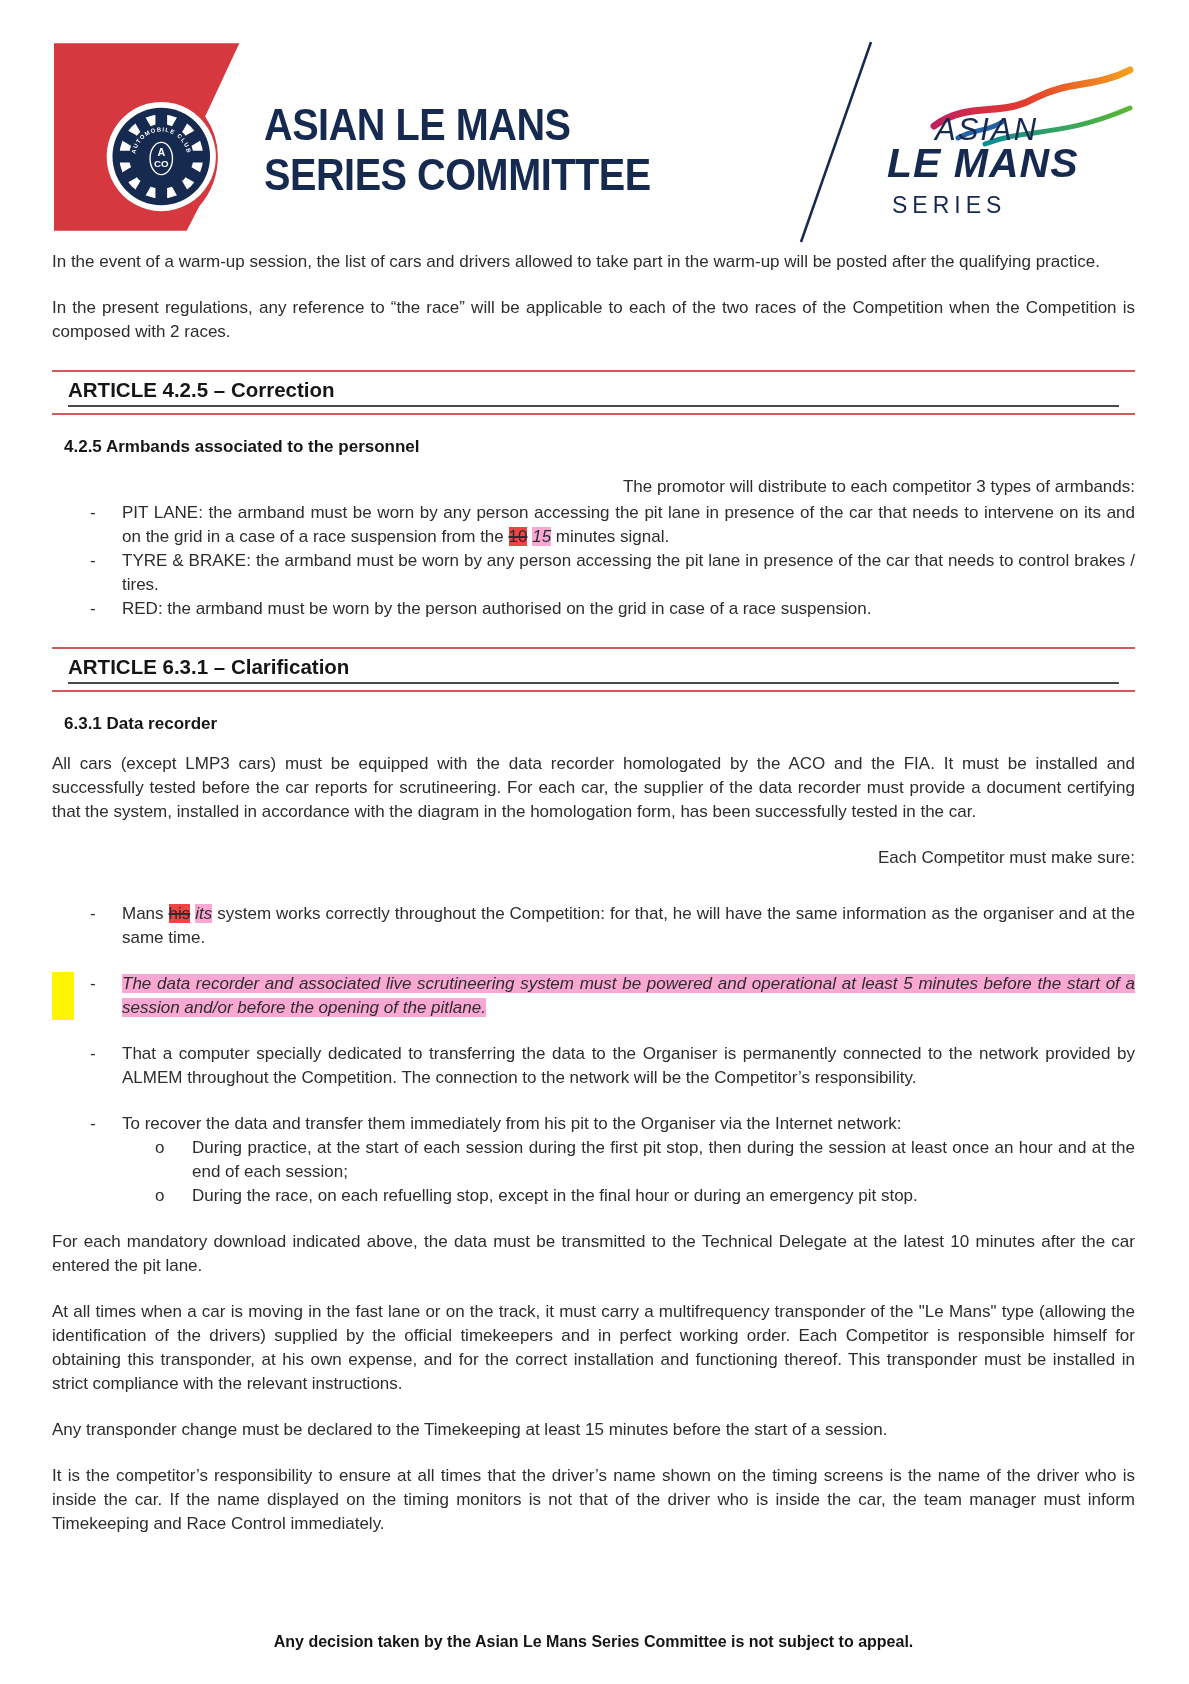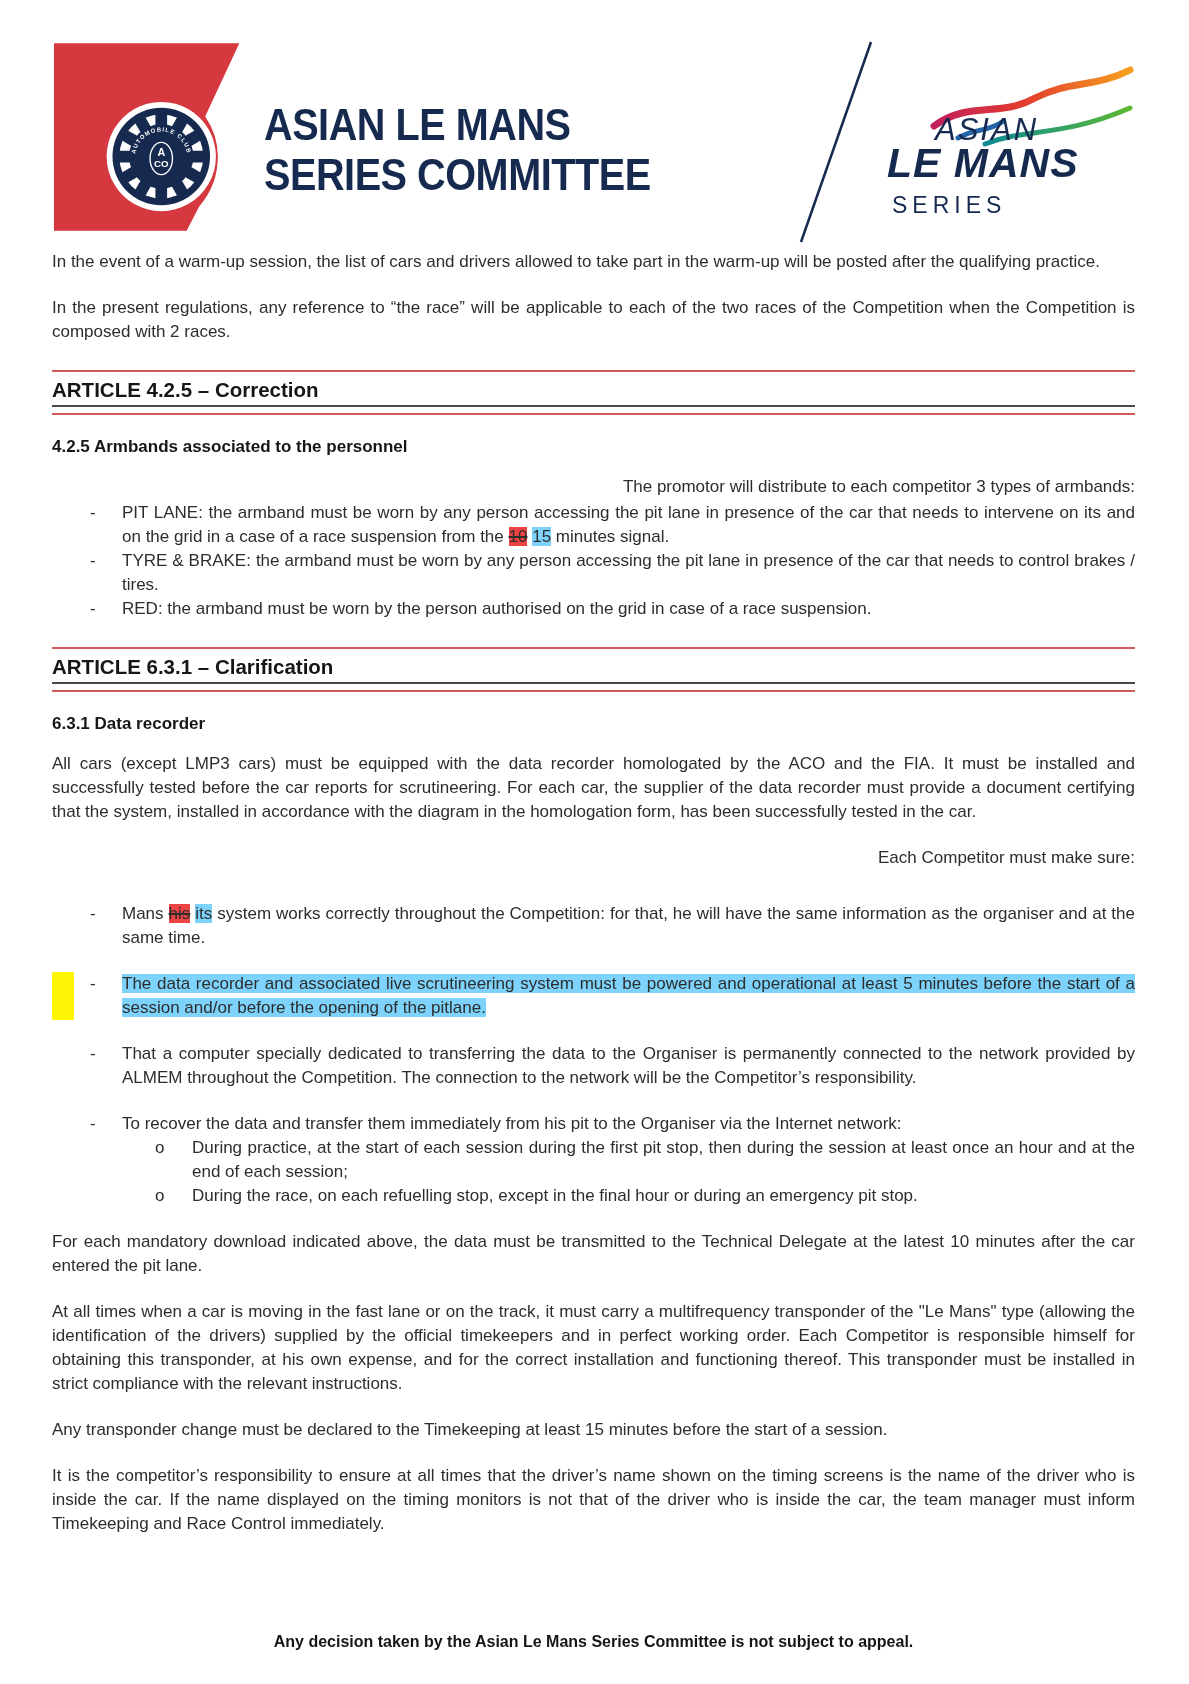--- a/index.html
+++ b/index.html
@@ -20,34 +20,34 @@
   .sl-asian  { position:absolute; left:176px; top:72px;  font-size:31px; font-style:italic; letter-spacing:2px;margin-left:44px; }
   .sl-lemans { position:absolute; left:172px; top:100px; font-size:41px; font-style:italic; font-weight:bold; letter-spacing:1px; }
   .sl-series { position:absolute; left:177px; top:152px; font-size:23px; letter-spacing:5px; }
 
   
   main { flex:none; }
   p { margin:0 0 22px; font-size:17px; line-height:24px; text-align:justify; }
   p.no-justify { text-align:right; }
 
   .article-heading { margin:26px 0 20px; border-top:2px solid #cf5b5b; border-bottom:2px solid #cf5b5b; padding-top:4px; }
-  .article-heading h2 { margin:0 0 6px; padding-bottom:2px; border-bottom:2px solid #4a4a4a;
+  .article-heading h2 { margin:0 16px 6px; padding-bottom:2px; border-bottom:2px solid #4a4a4a;
                         font-size:20.5px; line-height:27px; font-weight:bold; color:#161616; }
-  h3 { margin:0 0 16px; font-size:17px; line-height:24px; font-weight:bold; color:#161616; }
+  h3 { margin:0 12px 16px; font-size:17px; line-height:24px; font-weight:bold; color:#161616; }
 
   ul { list-style:none; margin:0 0 22px; padding:0; }
   li { display:flex; font-size:17px; line-height:24px; text-align:justify; }
   li .marker { flex:none; width:32px; padding-left:38px; }
   li .li-text { flex:1; }
   ul.spaced > li { margin-bottom:22px; }
   ul.spaced { margin-top:32px; }
   ul.circle-list { margin:0; }
   ul.circle-list > li .marker { width:37px; padding-left:33px; }
 
-  .seg-highlight { background:#7dd3fc; }
+  .seg-highlight { background:#f9a8d4;font-style:italic; }
   .seg-strike-highlight { background:#ef4444; text-decoration:line-through; text-decoration-thickness:2px; }
   li.full-hl .marker { background:linear-gradient(to right, #fdf403 0 22px, transparent 22px); }
 
   footer { margin-top:auto; flex:none; }
   .footer-note { margin:0; text-align:center; font-weight:bold; font-size:16px; color:#161616; }
 </style>
 </head>
 <body>
 
 <div class="page">

